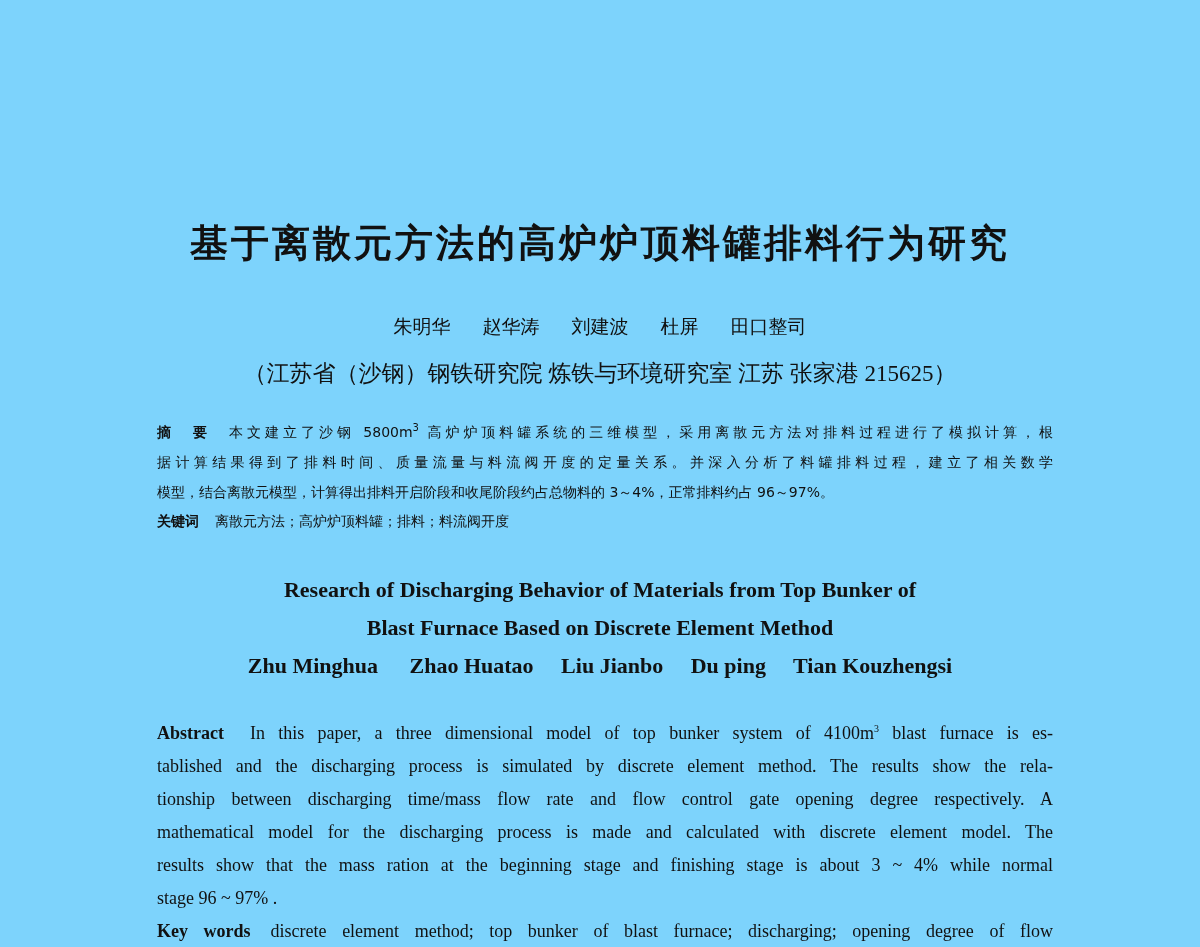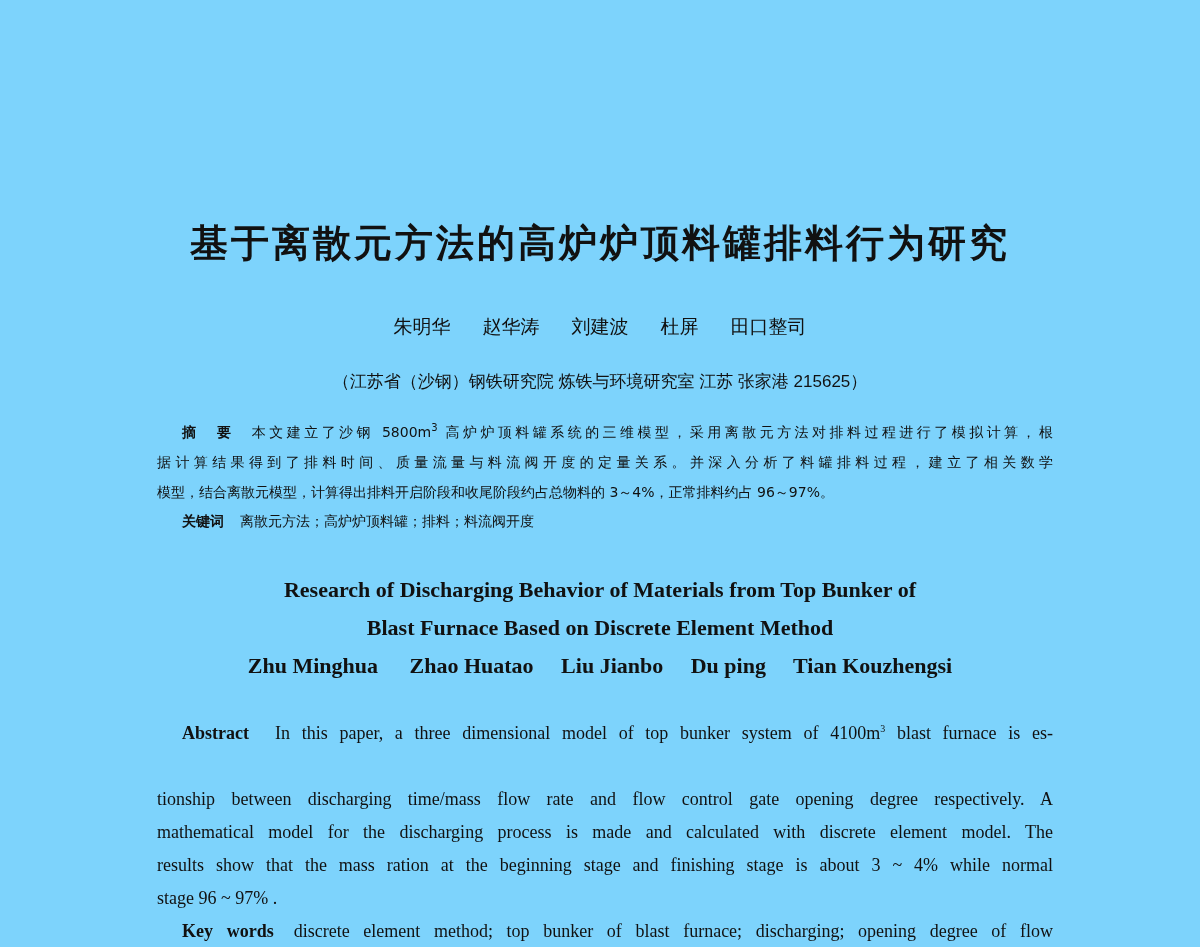--- a/index.html
+++ b/index.html
@@ -39,43 +39,43 @@
     }
     .cn-authors {
       top: 310px;
       font-family: "DejaVu Serif", serif;
       font-size: 19px;
       line-height: 32px;
       word-spacing: 0;
     }
     .cn-authors span.gap { display: inline-block; width: 26px; }
     .cn-affil {
-      top: 368px;
-      font-family: Liberation Sans, sans-serif;
-      font-size: 17px;
+      top: 360px;
+      font-family: Liberation Serif, serif;
+      font-size: 23px;
       line-height: 28px;
     }
     .line {
       position: absolute;
       left: 157px;
       width: 896px;
       white-space: nowrap;
       overflow: hidden;
     }
     .just {
       text-align: justify;
       text-align-last: justify;
     }
     .cn-line {
       font-family: "DejaVu Sans", sans-serif;
       font-size: 14px;
       line-height: 24px;
       height: 24px;
     }
-    .label-bold { font-weight: bold; margin-left: 25px; }
+    .label-bold { font-weight: bold; }
     .en-title {
       font-family: "Liberation Serif", serif;
       font-weight: bold;
       font-size: 22px;
       line-height: 30px;
     }
     .en-line {
       font-family: "Liberation Serif", serif;
       font-size: 18px;
       line-height: 28px;
@@ -118,20 +118,21 @@
     <span>Zhu Minghua</span><span class="sp" style="width:26px;"></span>
     <span>Zhao Huatao</span><span class="sp" style="width:22px;"></span>
     <span>Liu Jianbo</span><span class="sp" style="width:22px;"></span>
     <span>Du ping</span><span class="sp" style="width:22px;"></span>
     <span>Tian Kouzhengsi</span>
   </div>
 
   <div class="line en-line just" style="top:719px;">
     <span class="label-bold">Abstract</span><span class="sp" style="width:26px;"></span><span>In this paper, a three dimensional model of top bunker system of 4100m</span><sup>3</sup><span> blast furnace is es-</span>
   </div>
+  <div class="line en-line just" style="top:752px;">tablished and the discharging process is simulated by discrete element method. The results show the rela-</div>
   <div class="line en-line just" style="top:785px;">tionship between discharging time/mass flow rate and flow control gate opening degree respectively. A</div>
   <div class="line en-line just" style="top:818px;">mathematical model for the discharging process is made and calculated with discrete element model. The</div>
   <div class="line en-line just" style="top:851px;">results show that the mass ration at the beginning stage and finishing stage is about 3 ~ 4% while normal</div>
   <div class="line en-line" style="top:884px;">stage 96 ~ 97% .</div>
 
   <div class="line en-line just" style="top:917px;">
     <span class="label-bold">Key words</span><span class="sp" style="width:20px;"></span><span>discrete element method; top bunker of blast furnace; discharging; opening degree of flow</span>
   </div>
 
 </div>

